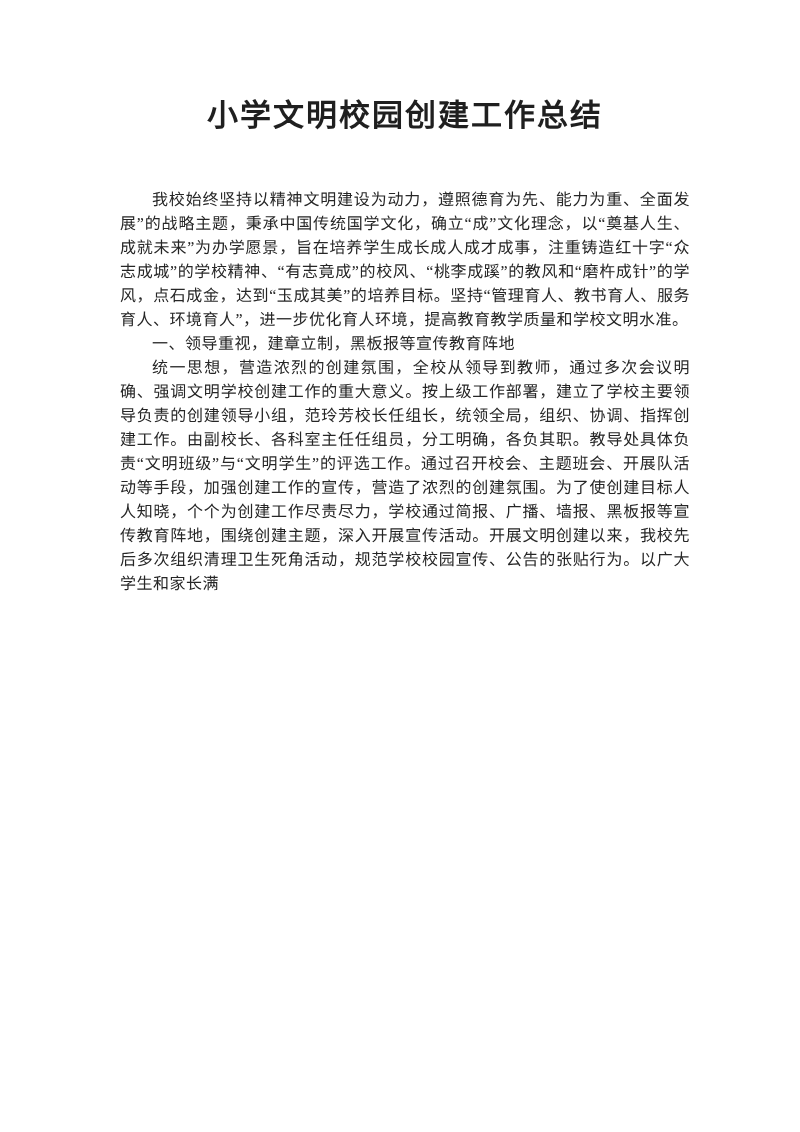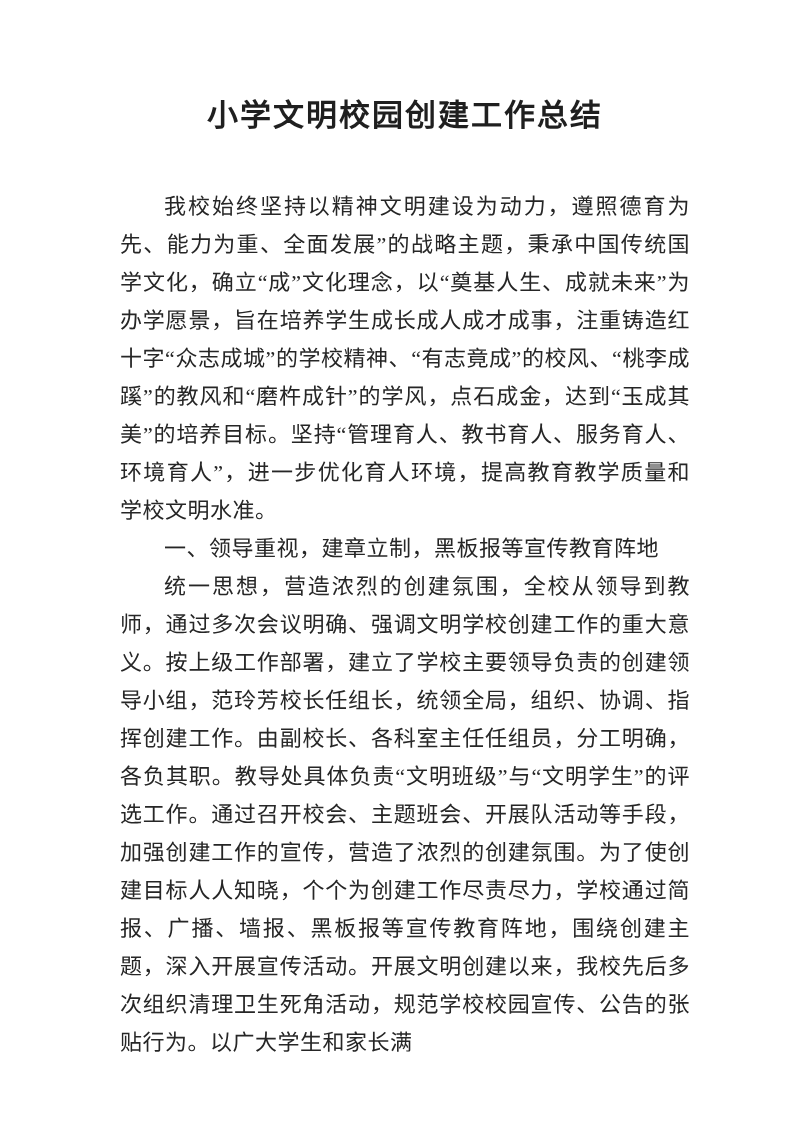--- a/index.html
+++ b/index.html
@@ -32,22 +32,22 @@
     letter-spacing: 2px;
     color: #1f1f1f;
     font-family: "Liberation Serif", "DejaVu Serif", serif;
   }
   .body-text {
     width: 570px;
   }
   .para {
     margin: 0;
     padding: 0;
-    font-size: 22px;
-    line-height: 38px;
+    font-size: 16px;
+    line-height: 24px;
     letter-spacing: 0.5px;
     text-align: justify;
     text-justify: inter-ideograph;
     text-indent: 2em;
     color: #262626;
     word-break: break-all;
   }
 </style>
 </head>
 <body>

